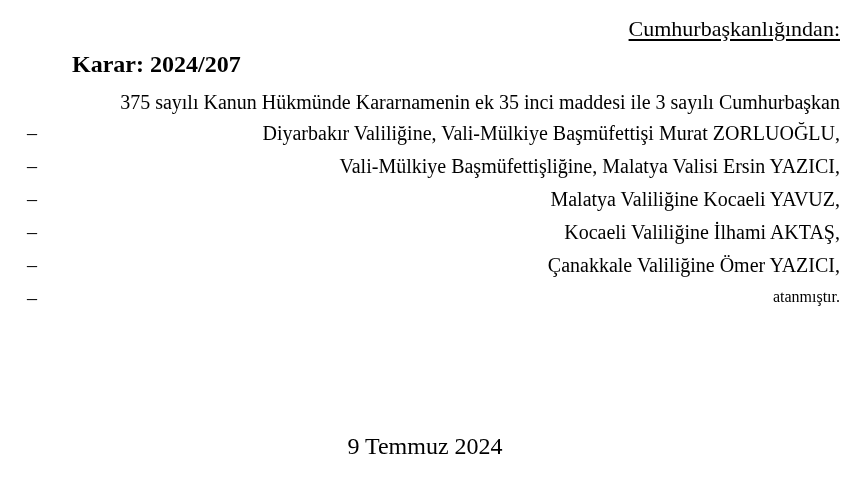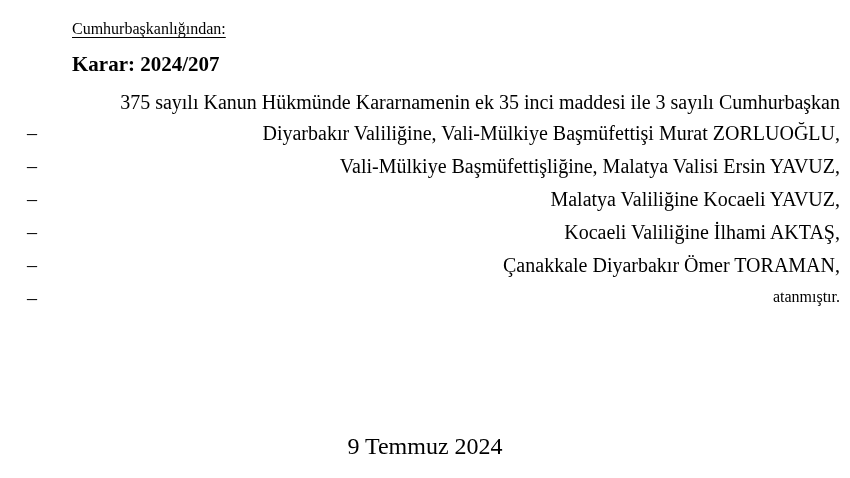--- a/index.html
+++ b/index.html
@@ -15,33 +15,33 @@
     overflow: hidden;
   }
   .page {
     position: relative;
     width: 850px;
     height: 478px;
     box-sizing: border-box;
     padding: 14px 10px 0 10px;
   }
   .heading {
-    text-align: left;
+    text-align: right;
     padding-left: 62px;
-    font-size: 16px;
+    font-size: 22px;
     line-height: 30px;
     font-weight: 400;
   }
   .heading-text {
     text-decoration: underline;
     text-underline-offset: 3px;
   }
   .decision {
     padding-left: 62px;
-    font-size: 21px;
+    font-size: 24px;
     font-weight: bold;
     line-height: 28px;
     margin-top: 6px;
   }
   .body-text {
     margin-top: 10px;
     font-size: 20px;
     line-height: 29px;
     text-align: right;
   }
@@ -96,33 +96,33 @@
   <div class="body-text">
     <p class="para">375 sayılı Kanun Hükmünde Kararnamenin ek 35 inci maddesi ile 3 sayılı Cumhurbaşkan</p>
 
     <ul class="list">
       <li>
         <span class="dash">–</span>
         <span>Diyarbakır Valiliğine, Vali-Mülkiye Başmüfettişi Murat ZORLUOĞLU,</span>
       </li>
       <li>
         <span class="dash">–</span>
-        <span>Vali-Mülkiye Başmüfettişliğine, Malatya Valisi Ersin YAVUZ,</span>
+        <span>Vali-Mülkiye Başmüfettişliğine, Malatya Valisi Ersin YAZICI,</span>
       </li>
       <li>
         <span class="dash">–</span>
         <span>Malatya Valiliğine Kocaeli YAVUZ,</span>
       </li>
       <li>
         <span class="dash">–</span>
         <span>Kocaeli Valiliğine İlhami AKTAŞ,</span>
       </li>
       <li>
         <span class="dash">–</span>
-        <span>Çanakkale Diyarbakır Ömer TORAMAN,</span>
+        <span>Çanakkale Valiliğine Ömer YAZICI,</span>
       </li>
       <li>
         <span class="dash">–</span>
       </li>
     </ul>
 
     <p class="closing">atanmıştır.</p>
   </div>
 
   <div class="date">9 Temmuz 2024</div>

